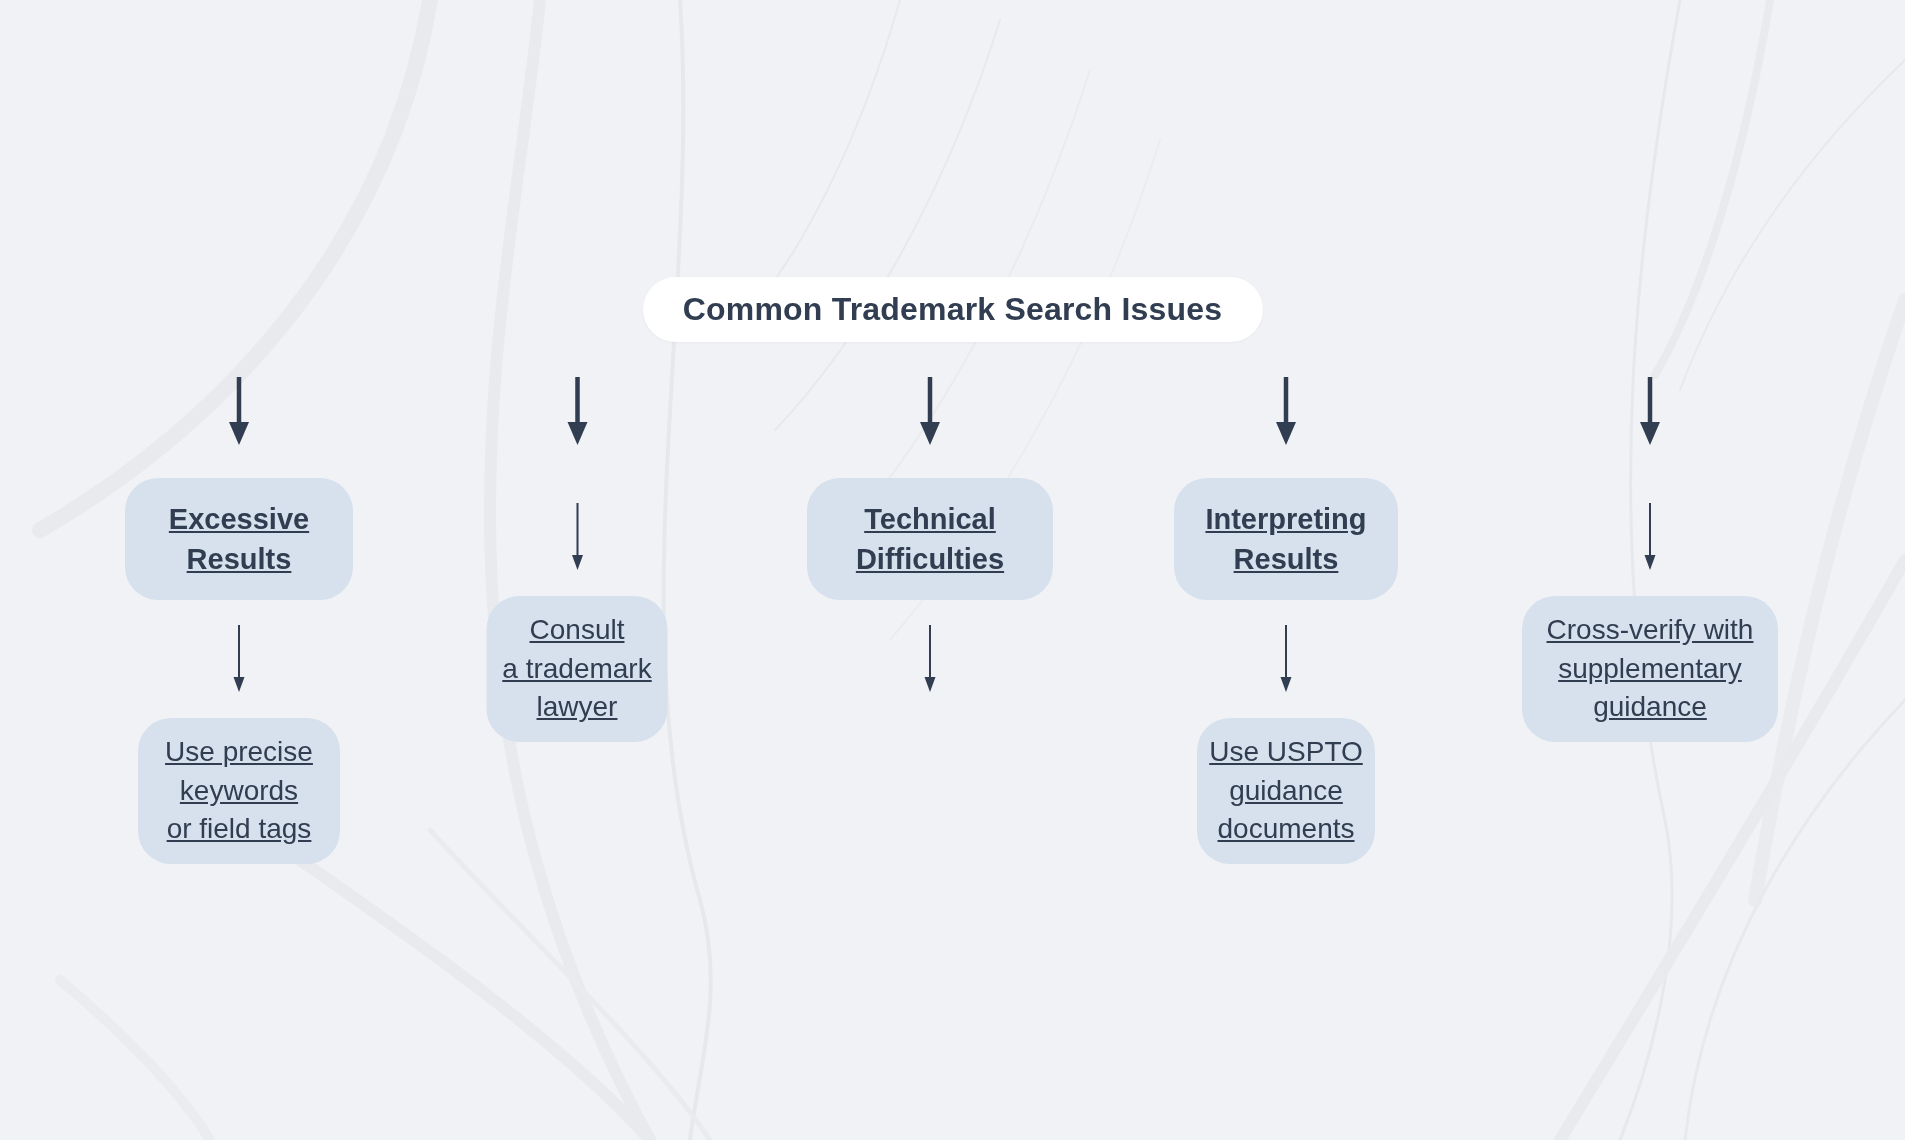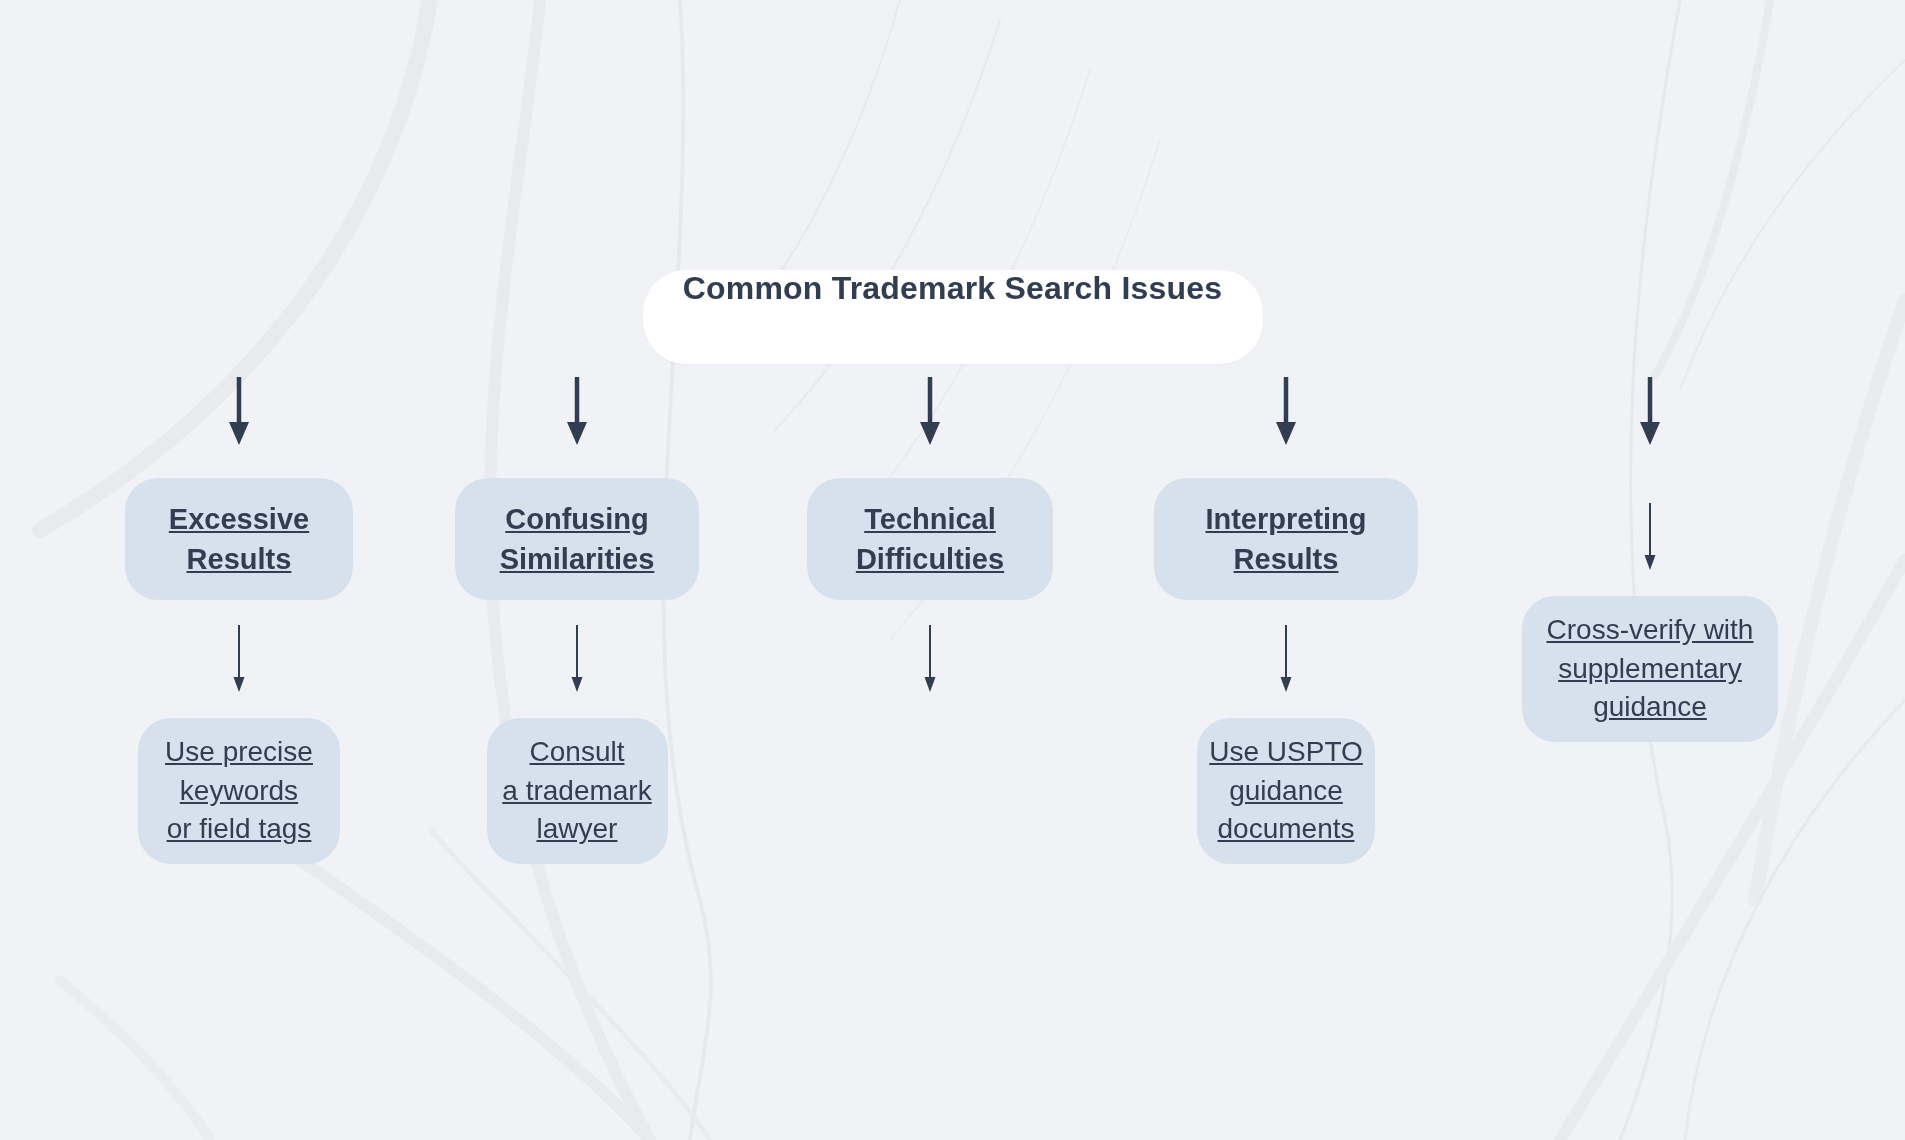--- a/index.html
+++ b/index.html
@@ -14,26 +14,26 @@
     width: 1905px; height: 1140px;
     overflow: hidden;
   }
   .bg-decor {
     position: absolute; left: 0; top: 0;
     width: 1905px; height: 1140px;
     pointer-events: none;
   }
   .title-pill {
     position: absolute;
-    left: 50%; top: 270px;
+    left: 50%; top: 277px;
     transform: translateX(-50%);
-    width: 620px; height: 94px;
+    width: 620px; height: 65px;
     background: var(--title-fill, #ffffff);
     border-radius: 43px;
-    display: flex; align-items: flex-start; justify-content: center;
+    display: flex; align-items: center; justify-content: center;
     box-shadow: 0 1px 3px rgba(40,50,70,0.04);
   }
   .title-pill span {
     font-size: 32px; font-weight: bold;
     color: var(--ink, #313d50);
     letter-spacing: 0.2px;
     white-space: nowrap;
   }
   .col {
     position: absolute; top: 377px;
@@ -104,22 +104,20 @@
     <div class="node solution" style="width:202px">Use precise
 keywords
 or field tags</div>
   </div>
 
   <div class="col" style="left:577px">
     <svg class="arrow-thick" viewBox="0 0 26 68">
       <line x1="13" y1="0" x2="13" y2="47" stroke="currentColor" stroke-width="4.5"></line>
       <polygon points="3,45 23,45 13,68" fill="currentColor"></polygon>
     </svg>
-    <div class="node issue" style="width:244px">Confusing
-Similarities</div>
     <svg class="arrow-thin" viewBox="0 0 16 67">
       <line x1="8" y1="0" x2="8" y2="53" stroke="currentColor" stroke-width="2"></line>
       <polygon points="2.5,52 13.5,52 8,67" fill="currentColor"></polygon>
     </svg>
     <div class="node solution" style="width:181px">Consult
 a trademark
 lawyer</div>
   </div>
 
   <div class="col" style="left:930px">
@@ -133,21 +131,21 @@
       <line x1="8" y1="0" x2="8" y2="53" stroke="currentColor" stroke-width="2"></line>
       <polygon points="2.5,52 13.5,52 8,67" fill="currentColor"></polygon>
     </svg>
   </div>
 
   <div class="col" style="left:1286px">
     <svg class="arrow-thick" viewBox="0 0 26 68">
       <line x1="13" y1="0" x2="13" y2="47" stroke="currentColor" stroke-width="4.5"></line>
       <polygon points="3,45 23,45 13,68" fill="currentColor"></polygon>
     </svg>
-    <div class="node issue" style="width:264px">Interpreting
+    <div class="node issue" style="width:224px">Interpreting
 Results</div>
     <svg class="arrow-thin" viewBox="0 0 16 67">
       <line x1="8" y1="0" x2="8" y2="53" stroke="currentColor" stroke-width="2"></line>
       <polygon points="2.5,52 13.5,52 8,67" fill="currentColor"></polygon>
     </svg>
     <div class="node solution" style="width:178px">Use USPTO
 guidance
 documents</div>
   </div>
 

